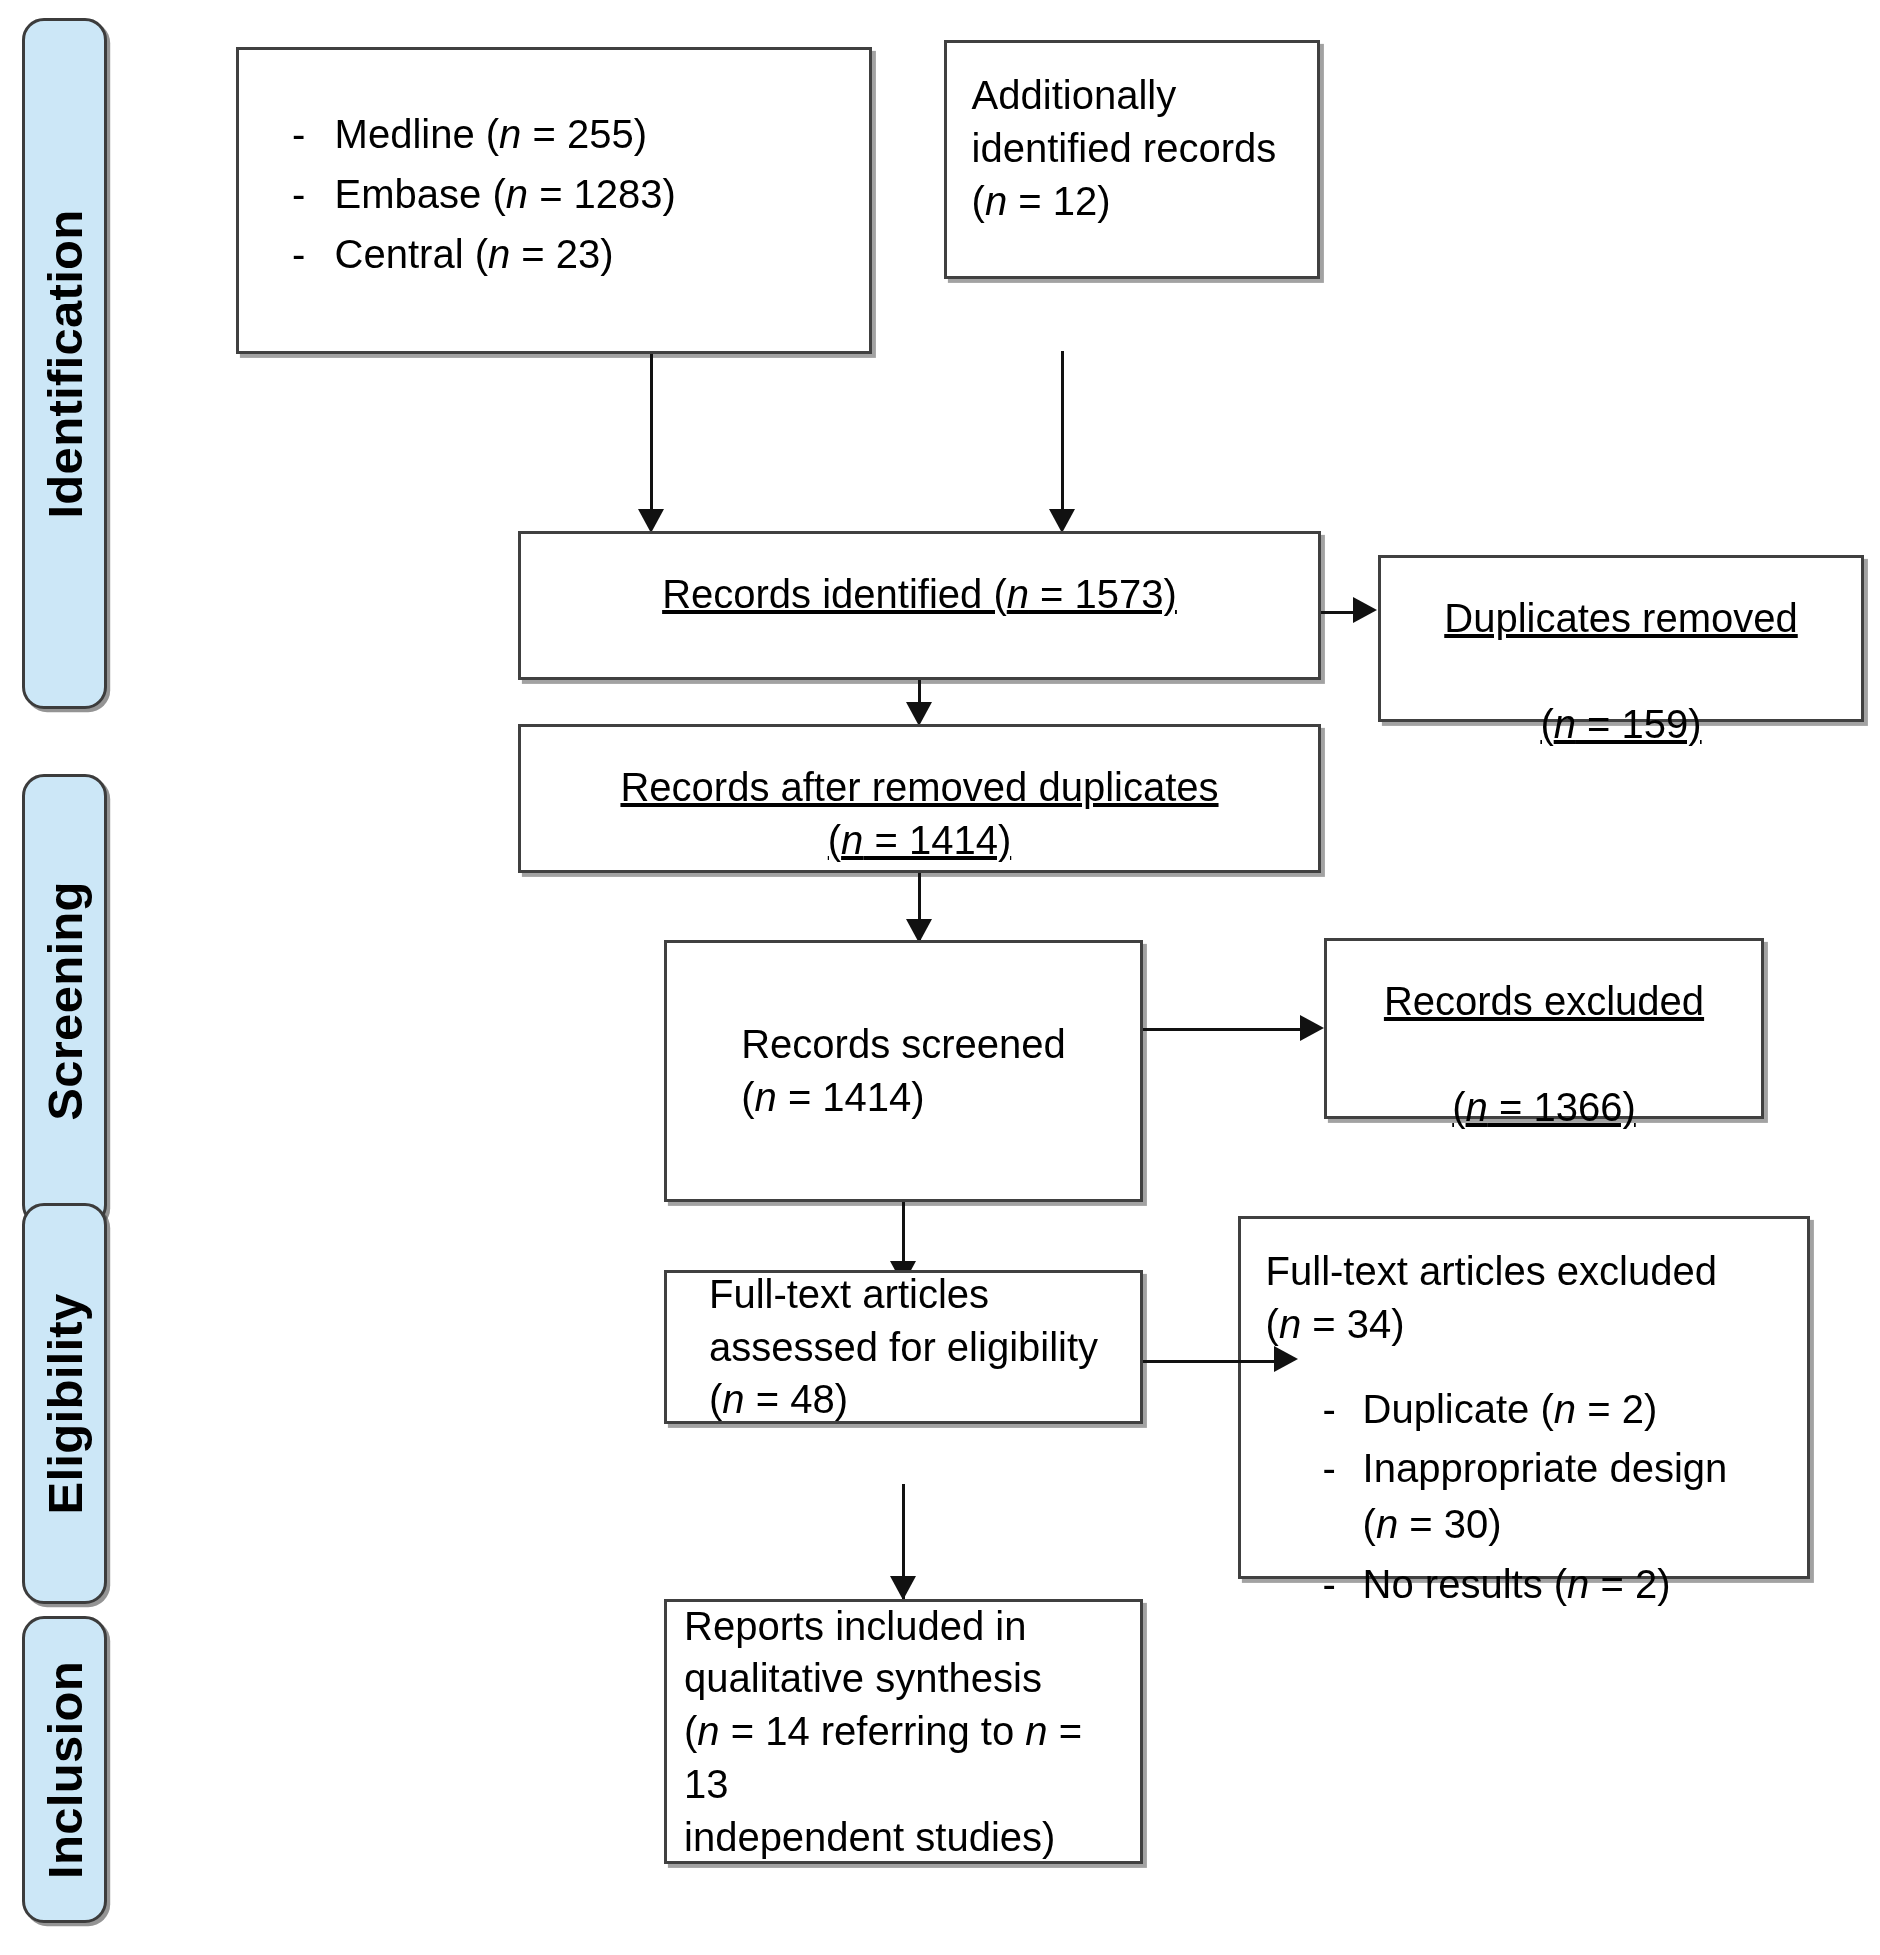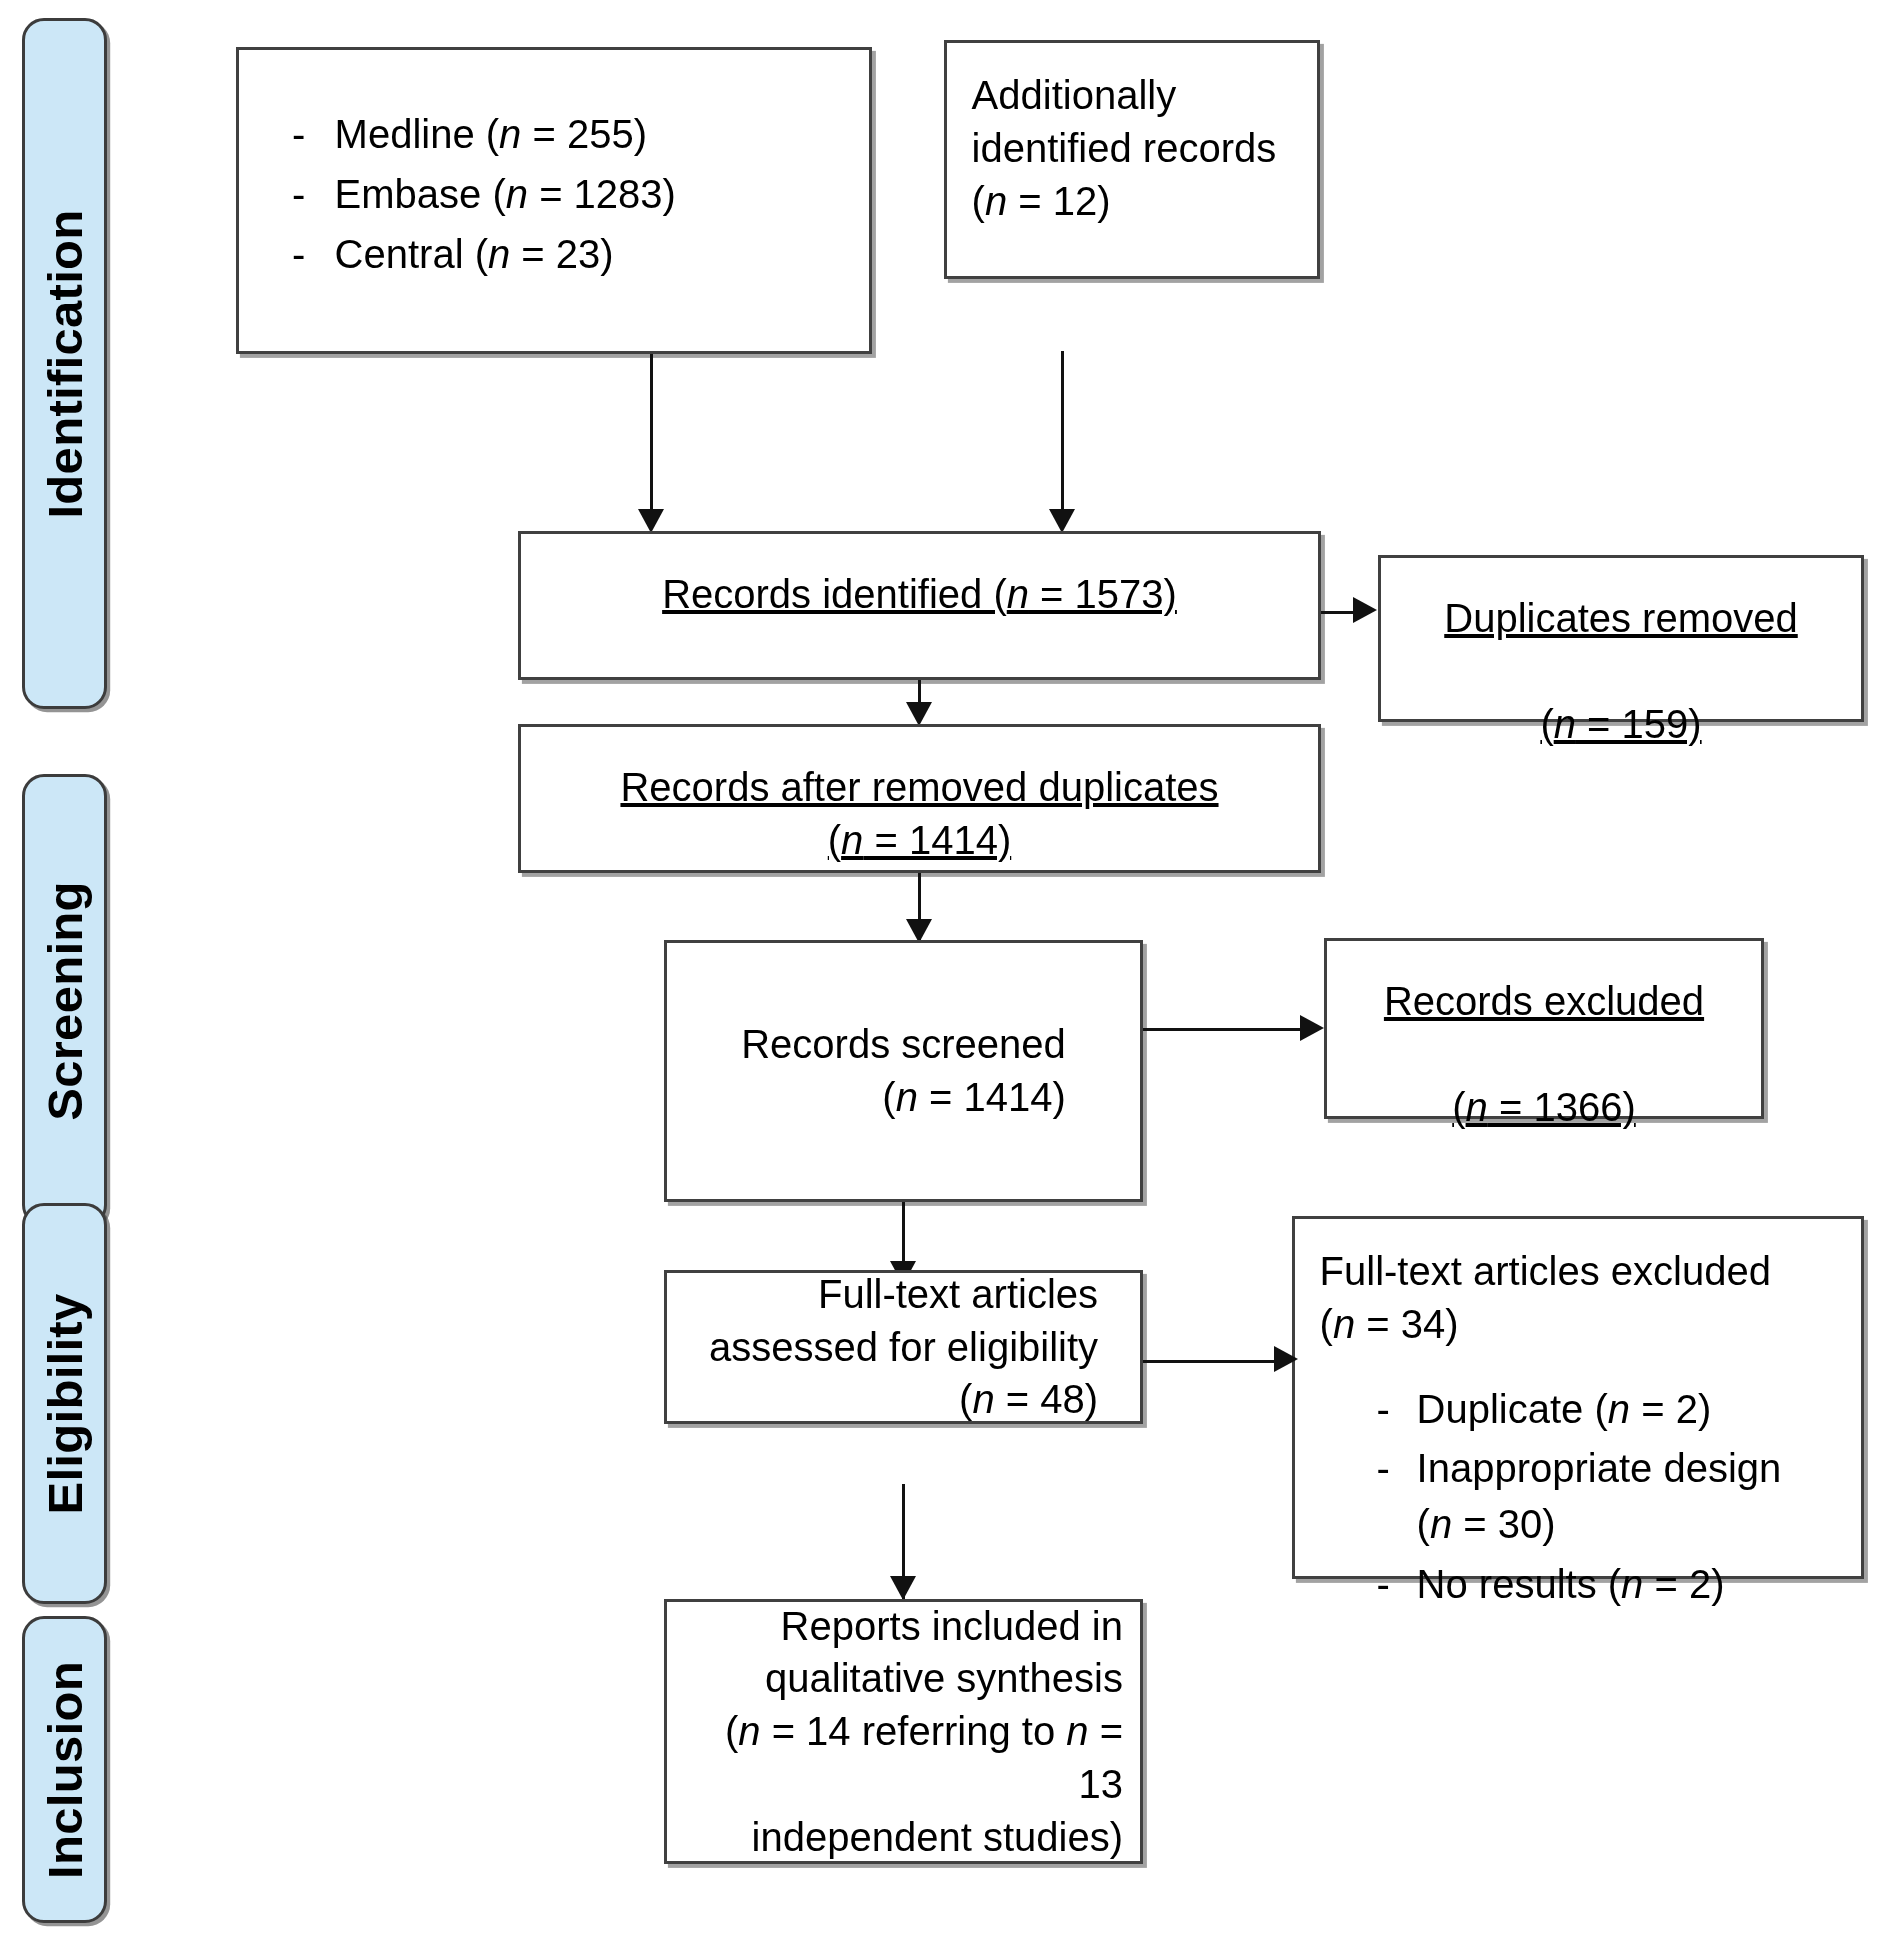--- a/index.html
+++ b/index.html
@@ -52,21 +52,21 @@
   }
   .node .node-text {
     display: block;
     white-space: pre-line;
   }
   
   .node.center-both {
     display: flex;
     align-items: center;
     justify-content: center;
-    text-align: right;
+    text-align: left;
     padding: 2px 17px;
   }
   .node.topleft {
     padding: 26px 19.4px 0 24.6px;
     text-align: left;
   }
   .node.center-top {
     padding: 34px 19.4px 0 19.4px;
     text-align: center;
     text-decoration: underline;
@@ -225,21 +225,21 @@
 
   <div class="vline" style="left:902px; top:1202px; height:84px;"></div>
   <div class="arrow-down" style="left:890px; top:1261px;"></div>
 
   <div class="node center-both" style="left:664px; top:1270px; width:479px; height:154px;">
     <span class="node-text">Full-text articles
 assessed for eligibility
 (<em class="nvar">n</em> = 48)</span>
   </div>
 
-  <div class="node topleft" style="left:1292px; top:1216px; width:572px; height:363px;">
+  <div class="node topleft" style="left:1238px; top:1216px; width:572px; height:363px;">
     <div style="width:100%;">
       <span class="node-text">Full-text articles excluded
 (<em class="nvar">n</em> = 34)</span>
       <ul class="sub-list indent-more">
         <li>
           <span class="dash">-</span>
           <span class="li-text">Duplicate (<em class="nvar">n</em> = 2)</span>
         </li>
         <li>
           <span class="dash">-</span>

